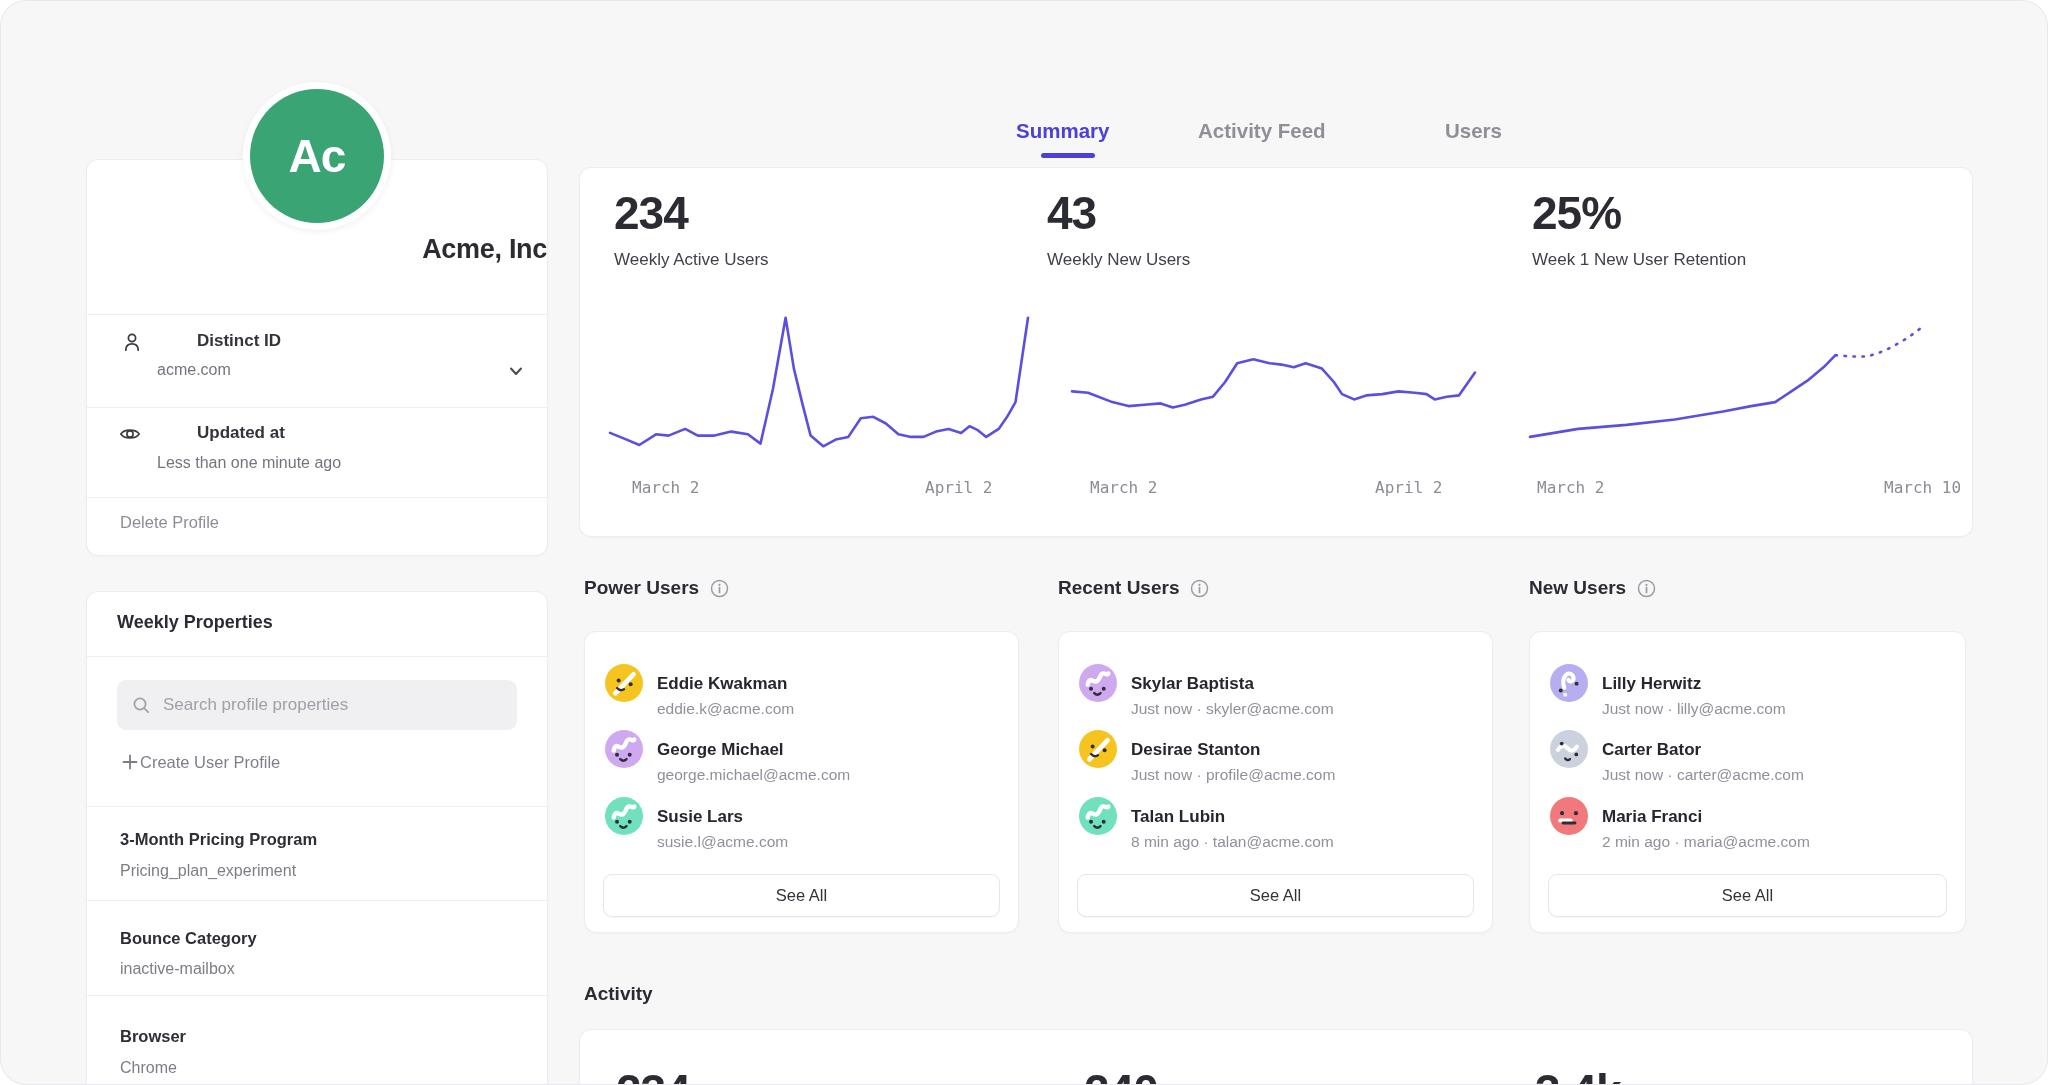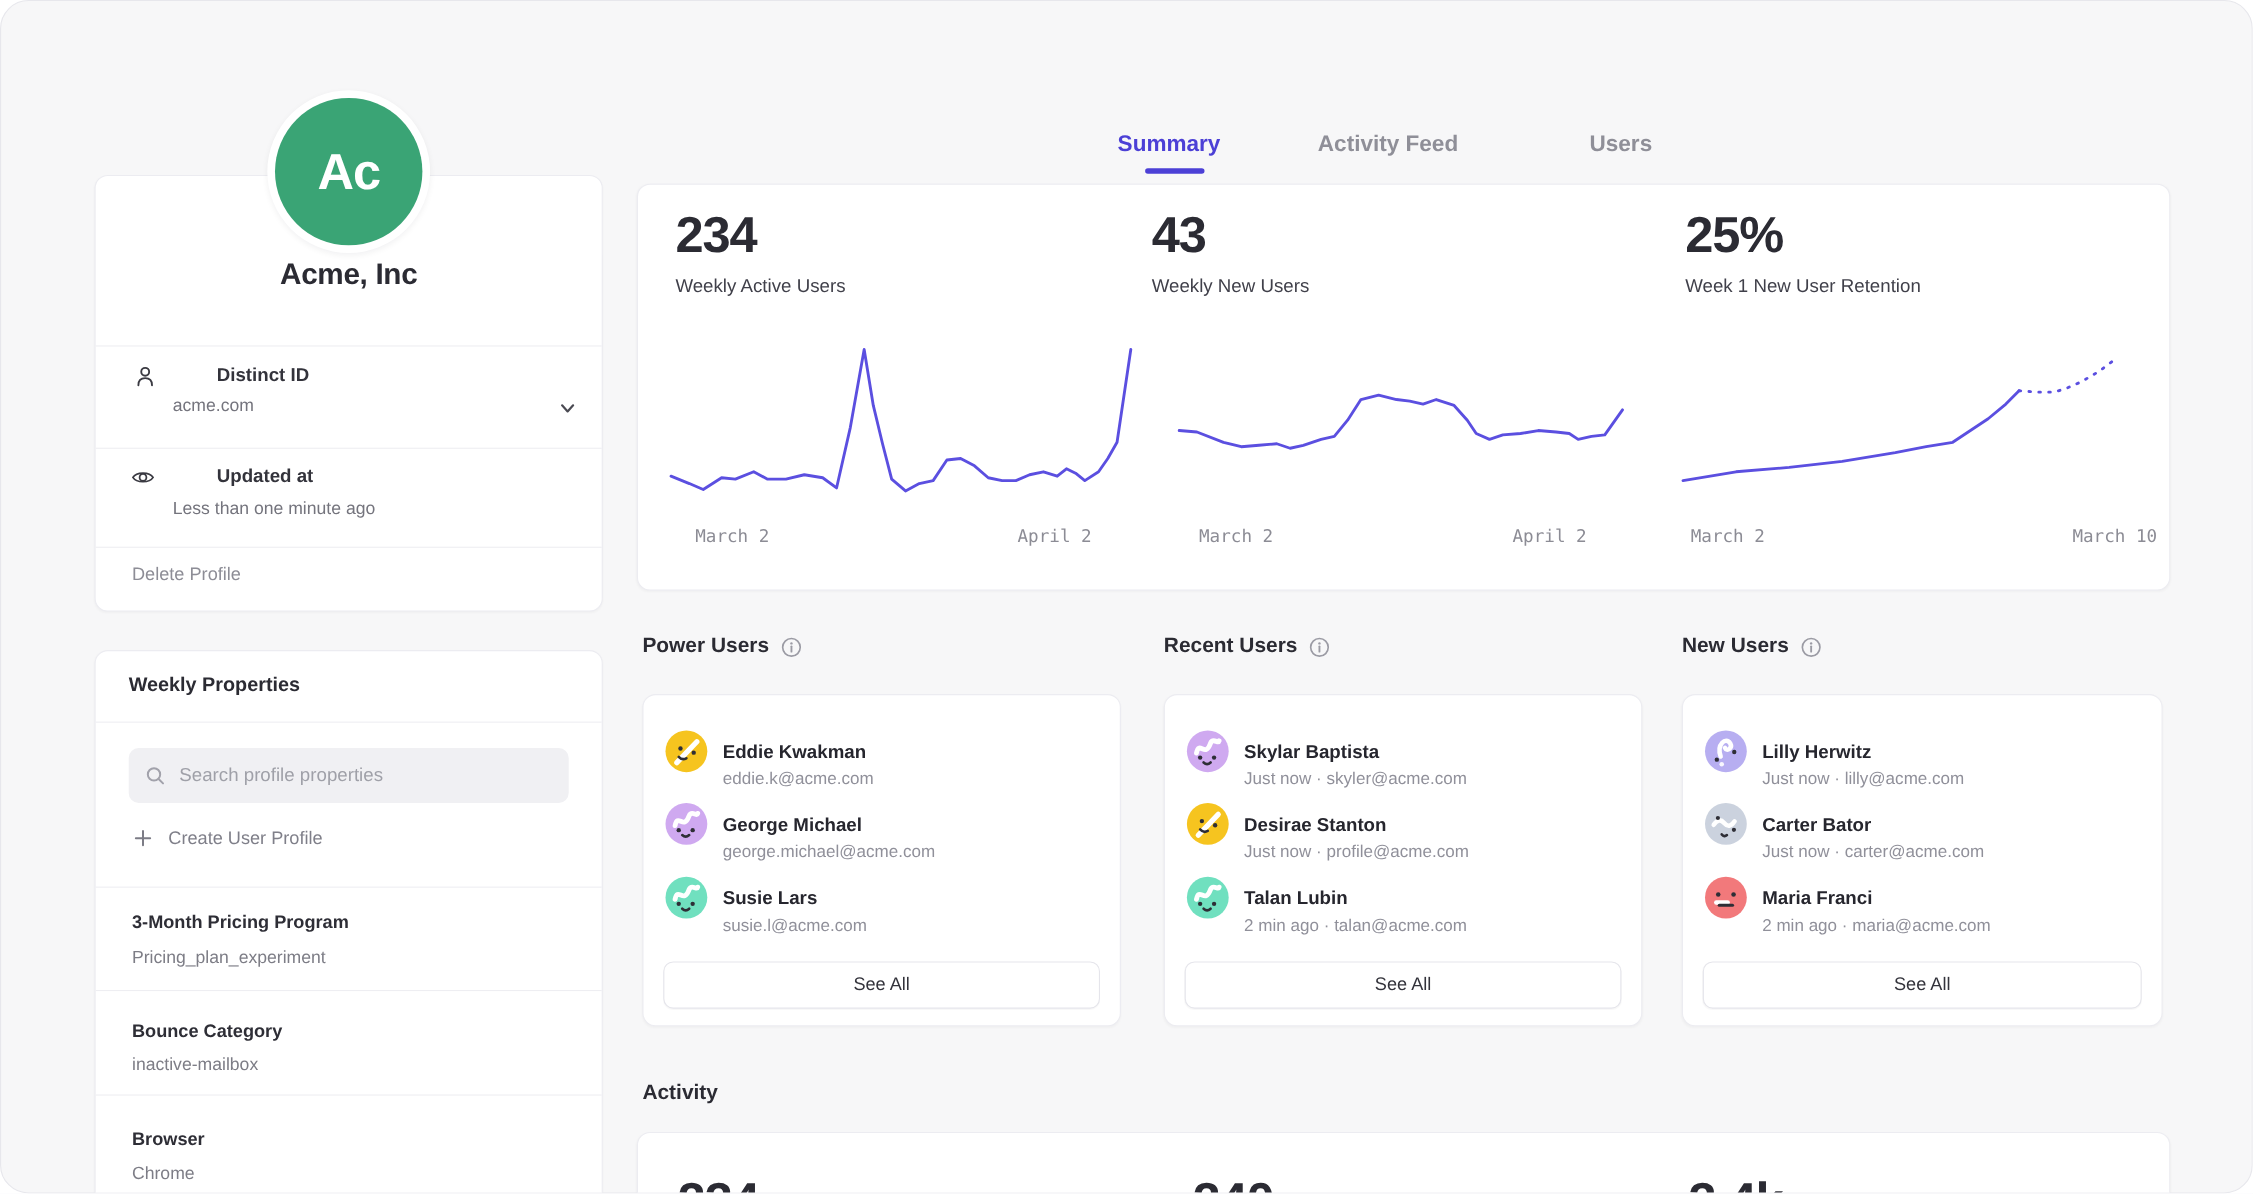--- a/index.html
+++ b/index.html
@@ -13,32 +13,32 @@
   .divider{position:absolute;left:0;right:0;height:1px;background:#eeeef2;}
   .abs{position:absolute;}
   .mono{font-family:"DejaVu Sans Mono","Liberation Mono",monospace;}
 
   
   .avatar-ring{position:absolute;left:242px;top:81px;width:148px;height:148px;border-radius:50%;
                background:#ffffff;box-shadow:0 2px 6px rgba(25,25,35,0.06);}
   .avatar-green{position:absolute;left:7px;top:7px;width:134px;height:134px;border-radius:50%;
                 display:flex;align-items:center;justify-content:center;
                 color:#fff;font-size:46px;font-weight:700;letter-spacing:-1px;}
-  .company{position:absolute;left:0;width:100%;top:74px;text-align:center;
+  .company{position:absolute;left:0;width:100%;top:74px;text-align:right;
            font-size:27px;font-weight:700;color:#2b2b33;letter-spacing:-0.3px;}
   .fld-label{font-size:17px;font-weight:600;color:#33333b;margin-left:40px;}
   .fld-value{font-size:16px;color:#74747d;}
   .muted-btn{font-size:16.5px;color:#8d8d96;cursor:pointer;}
   .pp-title{font-size:18px;font-weight:600;color:#2b2b33;}
   .searchbox{position:absolute;left:30px;top:88px;width:400px;height:50px;background:#f0f0f3;
              border-radius:9px;display:flex;align-items:center;padding:0 14px;box-sizing:border-box;}
   .searchbox input{border:none;outline:none;background:transparent;flex:1;margin-left:10px;
                    font-size:17px;color:#2b2b33;font-family:inherit;}
   .searchbox input::placeholder{color:#9fa0a8;}
-  .create-row{position:absolute;left:33px;top:160px;display:flex;align-items:center;gap:13px;
+  .create-row{position:absolute;left:33px;top:160px;display:flex;align-items:center;
               color:#7f7f89;font-size:16.5px;cursor:pointer;}
   .prop-name{font-size:16.5px;font-weight:600;color:#2e2e36;}
   .prop-value{font-size:16px;color:#7d7d86;}
 
   
   .tab{position:absolute;top:118px;font-size:20.5px;font-weight:600;color:#8f8f98;cursor:pointer;}
   .tab.active{color:#4c40d6;}
   .tab-underline{position:absolute;left:1040px;top:152px;width:54px;height:4.5px;border-radius:3px;
                  background:#4c40d6;}
 
@@ -288,21 +288,21 @@
       <div class="u-name" style="top:108px">Desirae Stanton</div>
       <div class="u-detail" style="top:134px">Just now · profile@acme.com</div>
     </div>
     <div class="user-row">
       <span class="avatar" style="left: 20px; top: 165px; background-color: rgb(112, 224, 191);">
           <svg viewBox="0 0 24 24">
             <use href="#face-squiggle"></use>
           </svg>
         </span>
       <div class="u-name" style="top:175px">Talan Lubin</div>
-      <div class="u-detail" style="top:201px">2 min ago · talan@acme.com</div>
+      <div class="u-detail" style="top:201px">8 min ago · talan@acme.com</div>
     </div>
     <div class="see-all">See All</div>
   </div>
 
   <div class="card" style="left:1528px;top:630px;width:435px;height:300px;">
     <div class="user-row">
       <span class="avatar" style="left: 20px; top: 32px; background-color: rgb(183, 174, 241);">
           <svg viewBox="0 0 24 24">
             <use href="#face-curl"></use>
           </svg>

